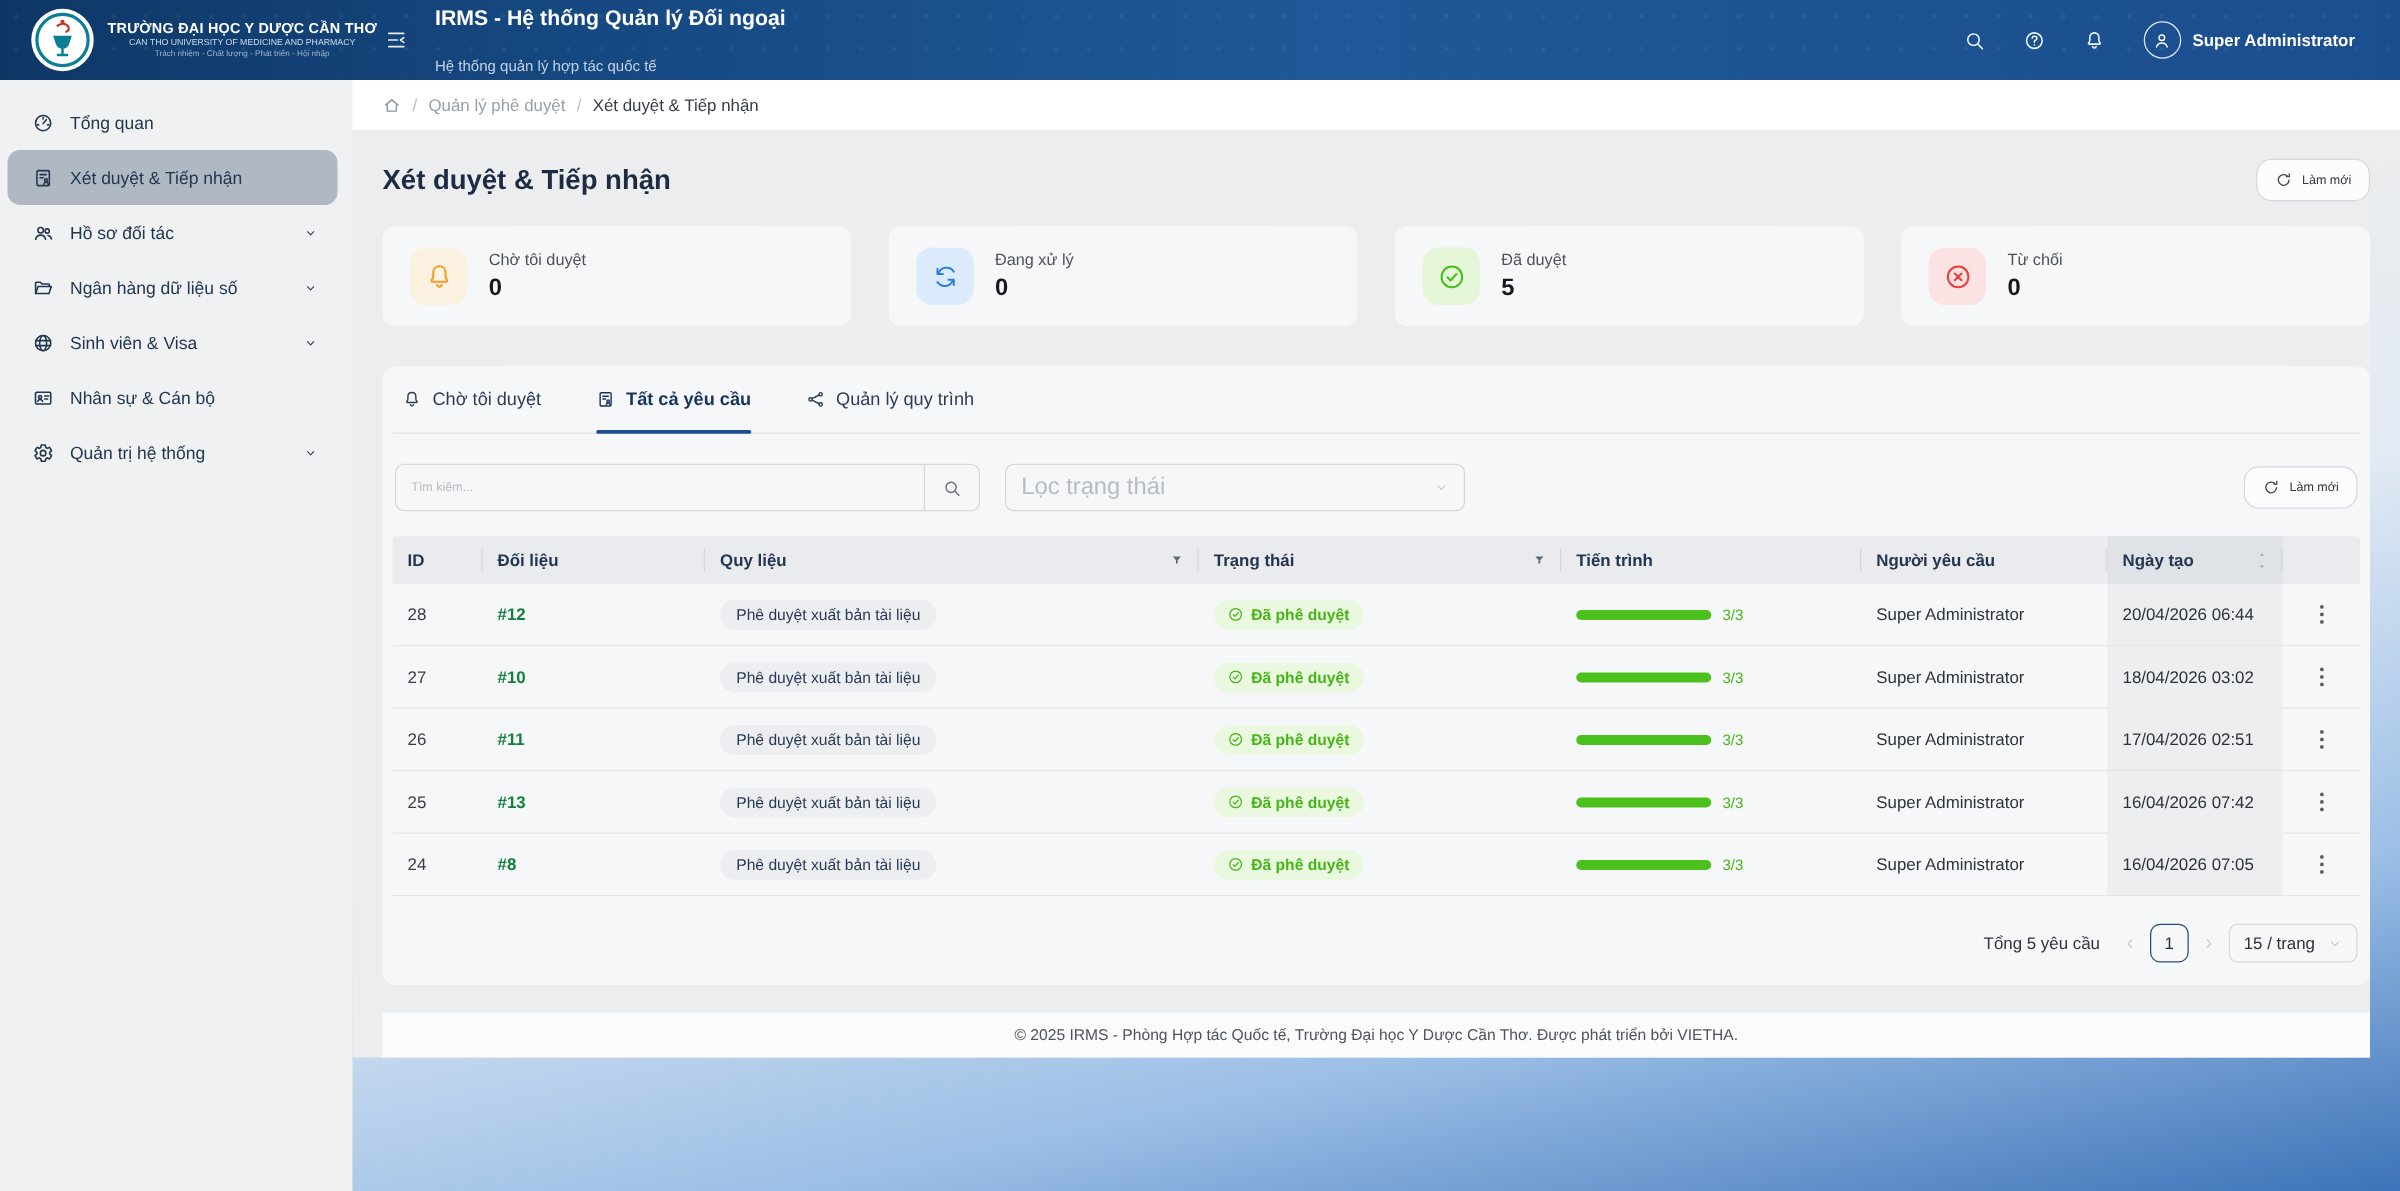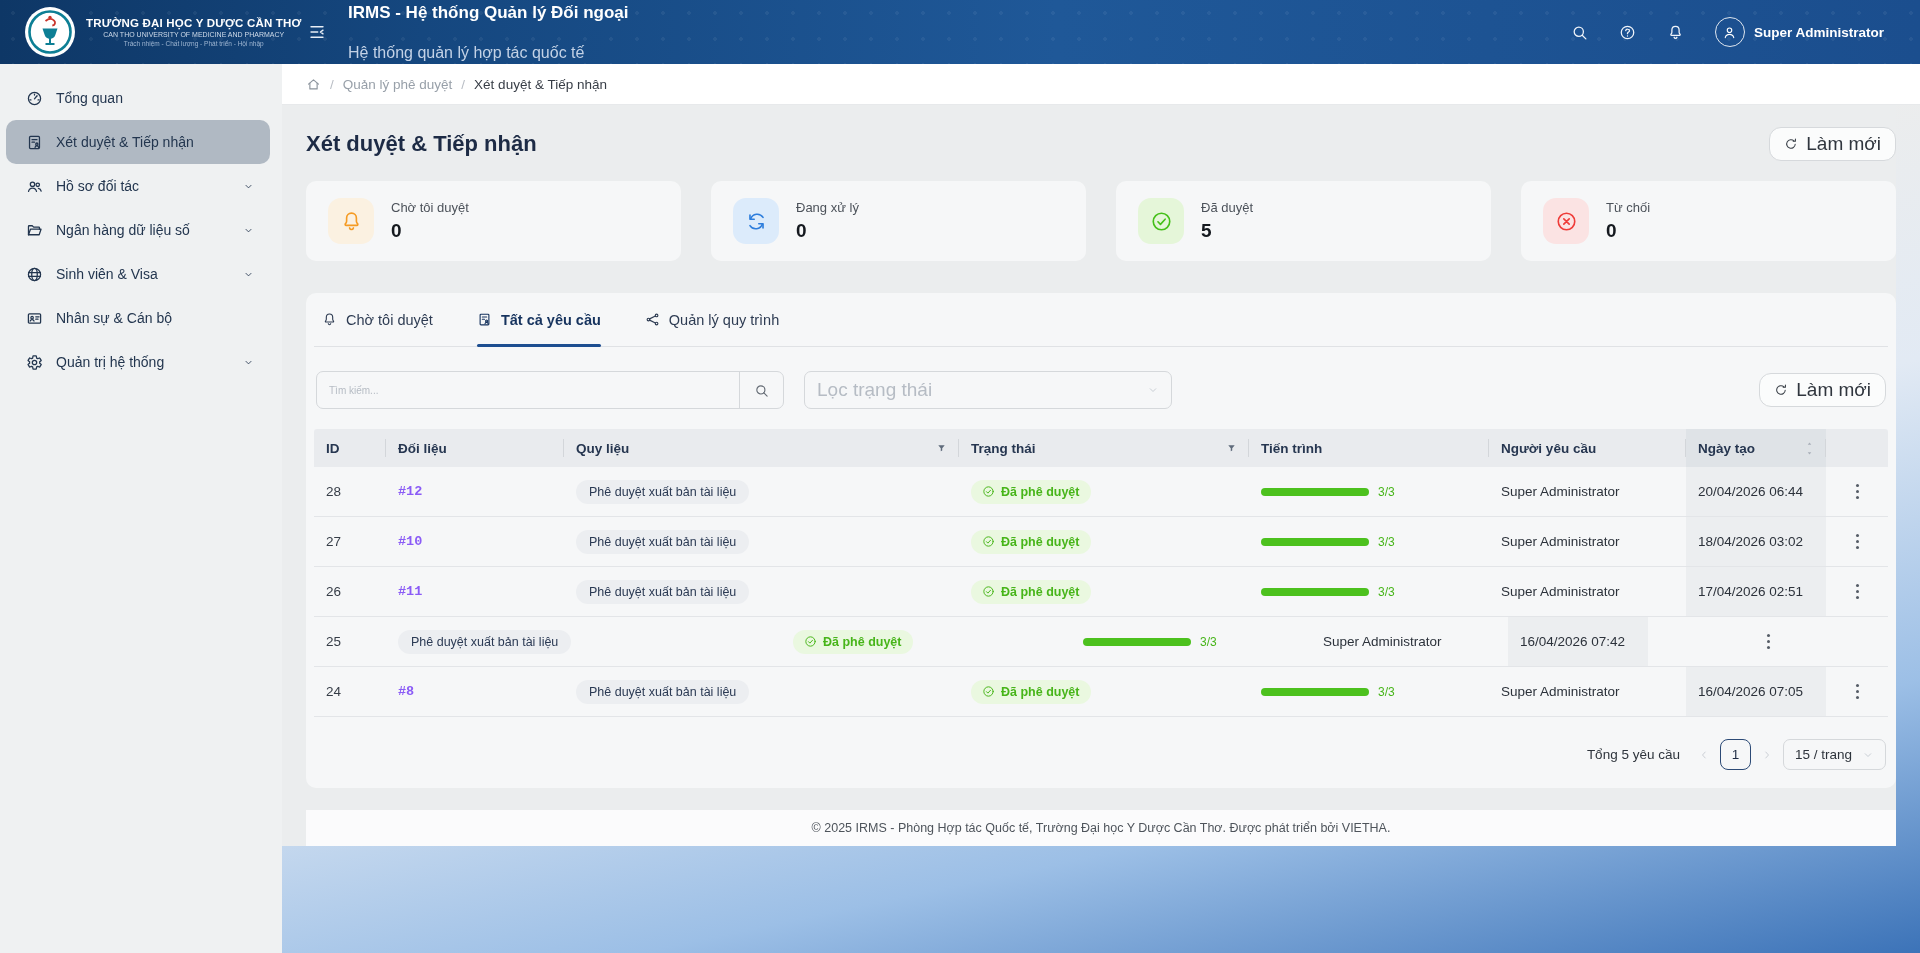--- a/index.html
+++ b/index.html
@@ -14,21 +14,21 @@
     background-image:radial-gradient(rgba(255,255,255,0.055) 1.6px,transparent 1.8px);
     background-size:26px 26px; }
   .brand { width:282px; flex:none; display:flex; align-items:center; gap:10px; padding-left:24px; position:relative; z-index:1;text-align:center; }
   .logo-wrap { width:52px; height:52px; flex:none; }
   .brand-l1 { font-size:11.5px; font-weight:bold; color:#fff; letter-spacing:.2px; white-space:nowrap; }
   .brand-l2 { font-size:7px; color:#cfdbea; margin-top:2px; white-space:nowrap; }
   .brand-l3 { font-size:6.5px; color:#9fb6d2; margin-top:2px; white-space:nowrap; }
   .hamburger { width:18px; height:18px; color:#e8eef6; margin-left:26px; cursor:pointer; position:relative; z-index:1; }
   .head-titles { margin-left:22px; position:relative; z-index:1; }
   .head-title { font-size:17px; font-weight:bold; color:#fff; }
-  .head-sub { font-size:16px; color:#c3d2e6; margin-top:21px; }
+  .head-sub { font-size:12px; color:#c3d2e6; margin-top:21px; }
   .head-right { margin-left:auto; display:flex; align-items:center; gap:31px; padding-right:36px; position:relative; z-index:1; }
   .hd-ic { width:17px; height:17px; color:#f0f4fa; cursor:pointer; }
   .userbox { display:flex; align-items:center; gap:9px; cursor:pointer; }
   .avatar { width:30px; height:30px; border-radius:50%; border:1.6px solid rgba(255,255,255,.85);
     display:flex; align-items:center; justify-content:center; color:#fff; }
   .avatar .ic { width:15px; height:15px; }
   .username { font-size:13.5px; font-weight:bold; color:#fff; }
 
   
   .ic { display:inline-flex; }
@@ -50,21 +50,21 @@
   .bc-home { width:15px; height:15px; color:#8b939c; cursor:pointer; }
   .bc-sep { color:#b9bec5; }
   .bc-link { cursor:pointer; }
   .bc-current { color:#373d46; }
 
   .content { background:#ebedee; margin-right:24px; padding:22px 0 0 24px; flex:none; }
 
   .page-head { display:flex; align-items:center; justify-content:space-between; margin-bottom:20px; }
   .page-title { font-size:22px; font-weight:bold; color:#1d2b45; }
   .btn { display:inline-flex; align-items:center; gap:8px; height:34px; padding:0 14px;
-    background:#fbfcfc; border:1px solid #d6d9dc; border-radius:12px; font-size:19px; color:#30363e; cursor:pointer; }
+    background:#fbfcfc; border:1px solid #d6d9dc; border-radius:12px; font-size:10px; color:#30363e; cursor:pointer; }
   .btn .ic { width:14px; height:14px; color:#3c424a; }
 
   .stats-row { display:grid; grid-template-columns:repeat(4,1fr); gap:30px; margin-bottom:32px; }
   .stat-card { height:80px; background:#f6f7f8; border-radius:10px; display:flex; align-items:center; gap:17px; padding-left:22px; }
   .stat-icbox { width:46px; height:46px; border-radius:13px; display:flex; align-items:center; justify-content:center; flex:none; }
   .stat-icbox svg { width:23px; height:23px; stroke:currentColor; fill:none; stroke-width:1.7; stroke-linecap:round; stroke-linejoin:round; }
   .stat-label { font-size:13px; color:#4c525a; margin-bottom:5px; }
   .stat-value { font-size:19px; font-weight:bold; color:#15191f; }
 
   .panel { background:#f6f7f8; border-radius:10px; padding:0 8px 18px 8px; }
@@ -92,21 +92,21 @@
   .th.hl { background:#dfe3e7; }
   .th:not(:last-child)::after { content:''; position:absolute; right:0; top:10px; bottom:10px; width:1px; background:#d3d6da; }
   .th-filter { width:11px; height:11px; color:#5f6b7b; margin-left:auto; cursor:pointer; }
   .sorter { margin-left:auto; display:flex; flex-direction:column; gap:1px; color:#a8aeb8; cursor:pointer; }
   .sorter svg { width:9px; height:7px; }
   .c1{width:72px;flex:none} .c2{width:178px;flex:none} .c3{width:395px;flex:none} .c4{width:290px;flex:none}
   .c5{width:240px;flex:none} .c6{width:197px;flex:none} .c7{width:140px;flex:none} .c8{flex:1;justify-content:center}
   .tr { display:flex; height:50px; border-bottom:1px solid #e3e5e8; }
   .td { display:flex; align-items:center; padding:0 12px; font-size:13.5px; color:#2c323b; }
   .td.c1 { color:#363d47; }
-  .td.c2 { font-weight:bold; color:#8b5cf6; cursor:pointer;font-family:Liberation Mono, monospace; }
+  .td.c2 { font-weight:bold; color:#15803d; cursor:pointer; }
   .td.c7 { background:#eceef0; }
   .wf-pill { background:#eceef1; border-radius:14px; padding:5px 13px; font-size:12.5px; color:#2b3a54; white-space:nowrap; }
   .status-pill { display:inline-flex; align-items:center; gap:6px; background:#eaf8e0; border-radius:14px; padding:5px 11px;
     font-size:12.5px; font-weight:bold; color:#47b519; white-space:nowrap; }
   .status-pill .ic { width:13px; height:13px; }
   .progress-bar { width:108px; height:8px; border-radius:4px; background:#4cc11e; flex:none; }
   .progress-label { font-size:12px; color:#47b519; margin-left:9px; }
   .dots { width:26px; height:26px; border-radius:5px; display:flex; align-items:center; justify-content:center; cursor:pointer; }
   .dots i { width:3px; height:3px; border-radius:50%; background:#555c66; box-shadow:0 -6px 0 #555c66,0 6px 0 #555c66; }
 
@@ -564,20 +564,21 @@
                   <div class="td c6">Super Administrator</div>
                   <div class="td c7">17/04/2026 02:51</div>
                   <div class="td c8">
                     <span class="dots">
                       <i></i>
                     </span>
                   </div>
                 </div>
                 <div class="tr">
                   <div class="td c1">25</div>
+                  <div class="td c2">#13</div>
                   <div class="td c3">
                     <span class="wf-pill">Phê duyệt xuất bản tài liệu</span>
                   </div>
                   <div class="td c4">
                     <span class="status-pill">
                       <span class="ic">
                         <svg viewBox="0 0 24 24">
                           <circle cx="12" cy="12" r="8.6"></circle>
                           <path d="M8.3 12.3l2.6 2.7 4.9-5.4"></path>
                         </svg>

